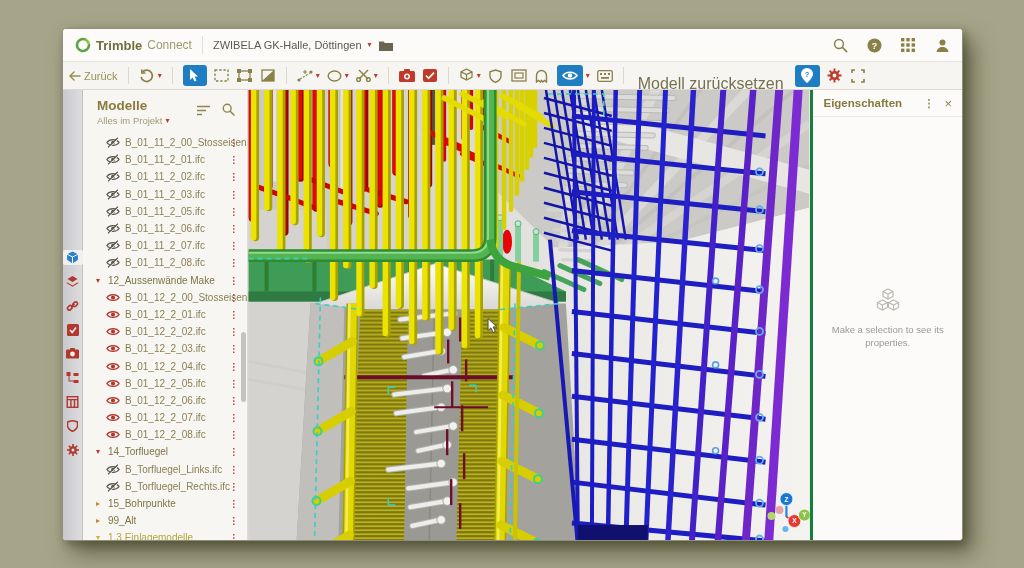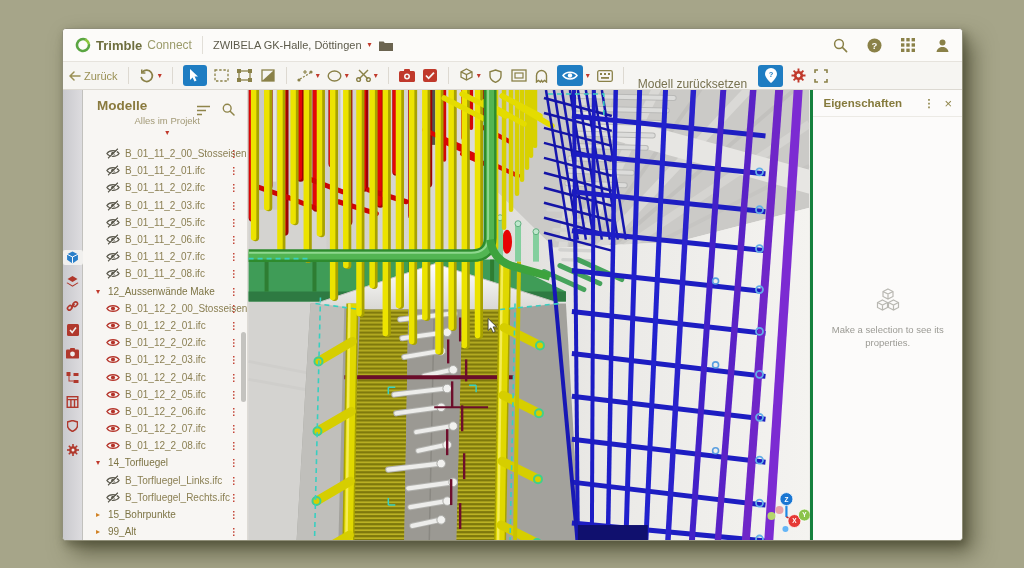--- a/index.html
+++ b/index.html
@@ -23,34 +23,34 @@
   .top-ic{width:16px;height:16px;display:flex;align-items:center;justify-content:center;}
   
   #toolbar{height:28px;background:#f6f5f2;border-bottom:1px solid #dcd9d2;
     display:flex;align-items:center;padding:0 6px;gap:7px;color:#8a8148;}
   .sep{width:1px;height:17px;background:#ddd9d1;margin:0 3px;flex:none;}
   .t-btn{display:flex;align-items:center;gap:3px;flex:none;}
   .t-ic{width:16px;height:16px;display:flex;align-items:center;justify-content:center;}
   .t-active{background:#1f7dc2;border-radius:3px;width:24px;height:21px;color:#fff;
     display:flex;align-items:center;justify-content:center;}
   .back-label{font-size:11px;color:#9a9055;}
-  .reset-label{font-size:12px;color:#77714f;padding:0 4px;white-space:nowrap;margin-top:17px;}
+  .reset-label{font-size:16px;color:#77714f;padding:0 4px;white-space:nowrap;margin-top:17px;}
   .red{color:#c0392b;}
   
   #body-row{display:flex;height:452px;}
   #rail{width:20px;background:linear-gradient(90deg,#c9c9cd,#dddcdf);
     border-right:1px solid #c2c1bd;display:flex;flex-direction:column;align-items:center;
     padding-top:160px;gap:9px;}
   .rail-ic{width:18px;height:15px;display:flex;align-items:center;justify-content:center;color:#b0382c;}
   .rail-ic.active{color:#2a7fc9;background:#f1f0ee;border-radius:2px;width:20px;padding:2px 0;}
   
   #sidebar{width:166px;background:#f8f6f3;border-right:1px solid #dedbd5;position:relative;overflow:hidden;}
   #sb-head{padding:8px 10px 4px 14px;}
   #sb-title{color:#8a7a3e;font-size:13.5px;font-weight:bold;}
-  #sb-scope{color:#a39a77;font-size:9.5px;margin-top:2px;display:flex;align-items:center;gap:3px;flex-direction:column;}
+  #sb-scope{color:#a39a77;font-size:9.5px;margin-top:2px;display:flex;align-items:center;gap:3px;}
   .sb-head-icons{position:absolute;top:12px;right:12px;display:flex;gap:12px;color:#8f854a;}
   #model-list{margin-top:4px;}
   .m-row{height:17.2px;display:flex;align-items:center;position:relative;font-size:10px;color:#8a7f52;}
   .m-row .dots{position:absolute;right:9px;color:#c0392b;font-size:9.5px;letter-spacing:0;font-weight:bold;}
   .m-row.group{padding-left:13px;color:#7d7444;}
   .m-row.group .g-caret{width:9px;font-size:8px;margin-right:3px;}
   .m-row.item{padding-left:23px;}
   .m-row.item .eye{width:14px;height:11px;margin-right:5px;flex:none;display:flex;align-items:center;}
   .m-row .lbl{white-space:nowrap;overflow:hidden;}
   #sb-scrollbar{position:absolute;right:1px;top:242px;width:5px;height:70px;border-radius:3px;background:#c4c3bf;}

